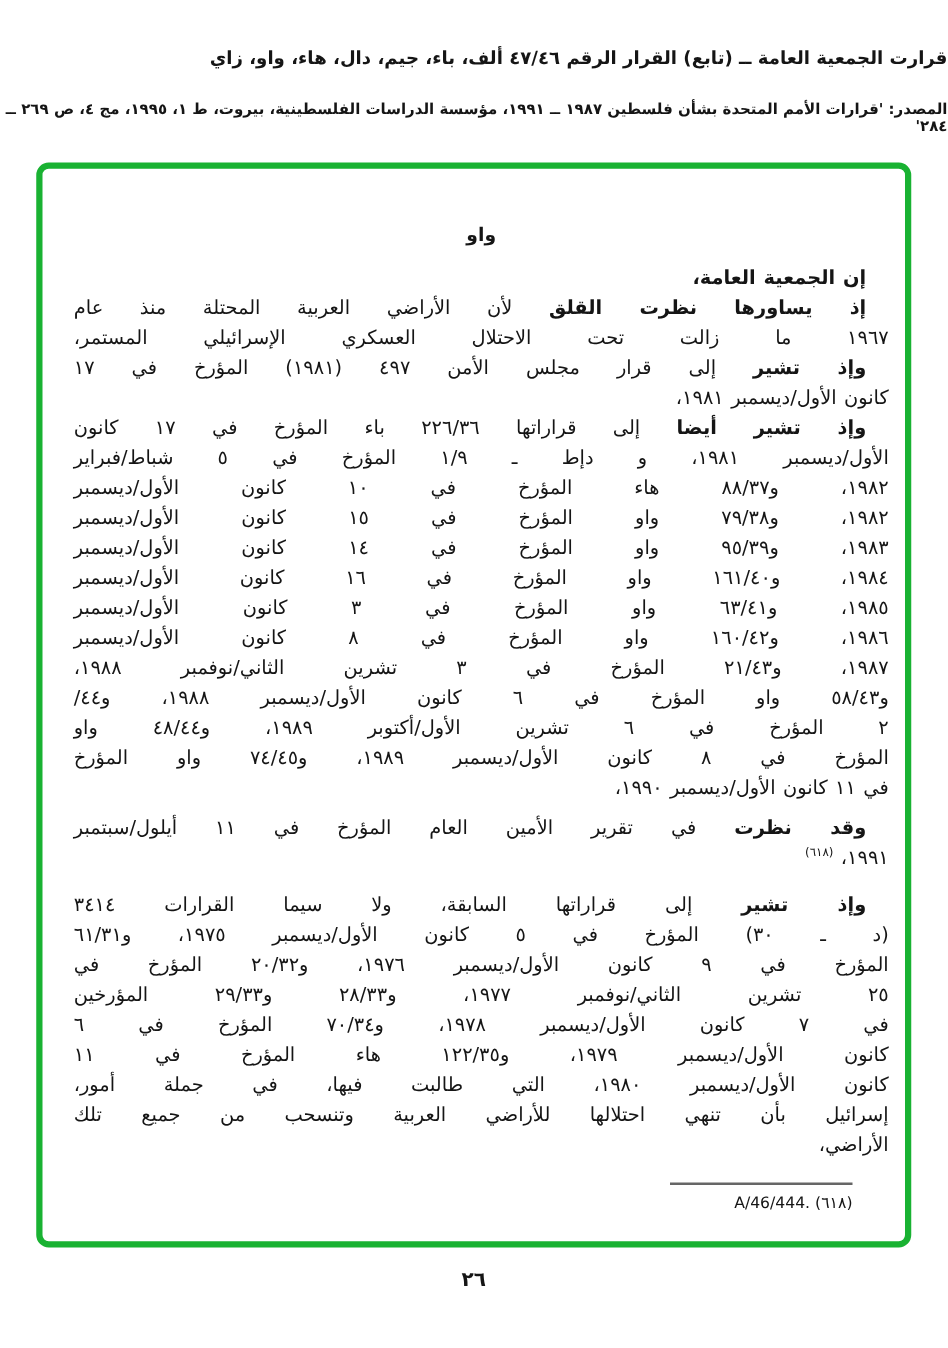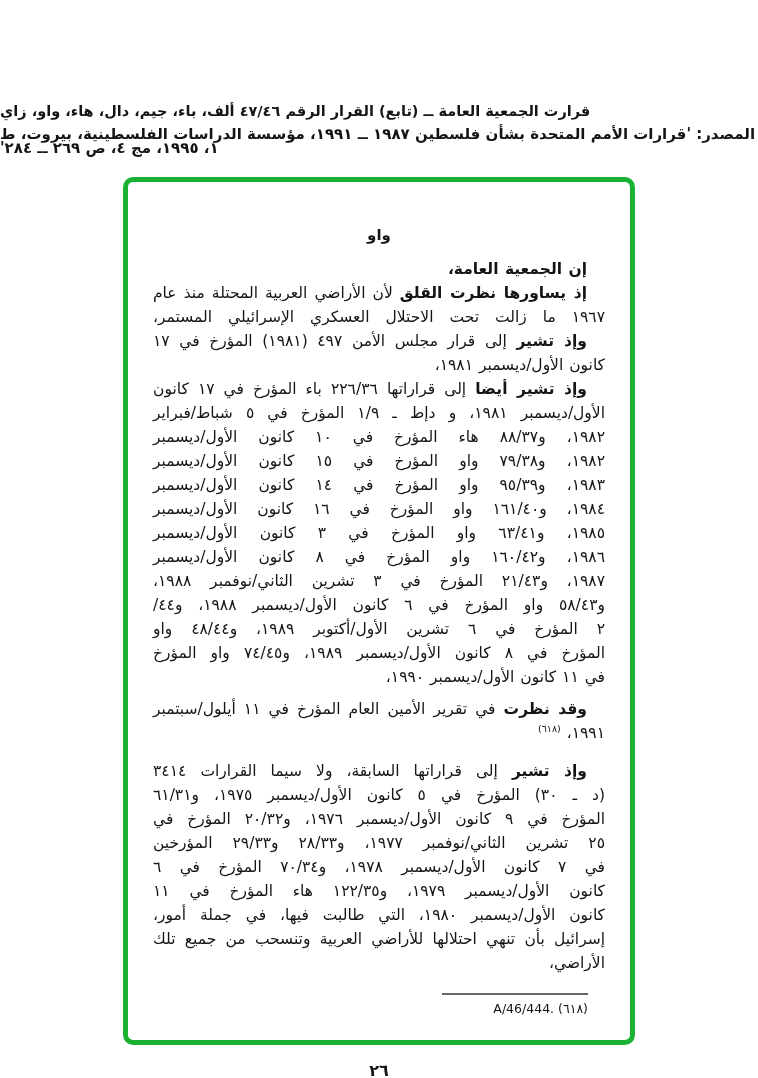--- a/index.html
+++ b/index.html
@@ -1,28 +1,28 @@
 <!DOCTYPE html>
 <html><head>
 <meta charset="utf-8">
 <style>
   html, body { margin:0; padding:0; }
   body {
     width:758px; height:1078px; background:#ffffff;
     font-family:"DejaVu Sans", sans-serif; color:#151515;
     position:relative; overflow:hidden;
   }
-  .header { direction:rtl; text-align:left; padding-top:102px; }
+  .header { direction:rtl; text-align:right; padding-top:38px; }
   .title  { font-weight:bold; font-size:14.5px; line-height:18px; }
-  .source { font-weight:bold; font-size:15px; line-height:14px; margin-top:7px; }
+  .source { font-weight:bold; font-size:12px; line-height:14px; margin-top:24px; }
 
   .frame {
-    box-sizing:border-box; width:512px; height:868px;
+    box-sizing:border-box; width:700px; height:868px;
     margin:22px auto 0; border:5px solid #19b232; border-radius:10px;
-    position:relative; direction:rtl; padding:44px 25px 0 25px;
+    position:relative; direction:rtl; padding:44px 13px 0 25px;
   }
   .section-mark { text-align:center; font-weight:bold; font-size:15px; margin-bottom:13px; }
 
   .content .para { margin:0; }
   .content .para:nth-child(5) { margin-top:8px; }
   .content .para:nth-child(6) { margin-top:14px; }
 
   .line { font-size:15.5px; line-height:24px; text-align:right; word-spacing:1px; }
   .line.j { text-align:justify; text-align-last:justify; }
   .line.ind { padding-right:18px; }

